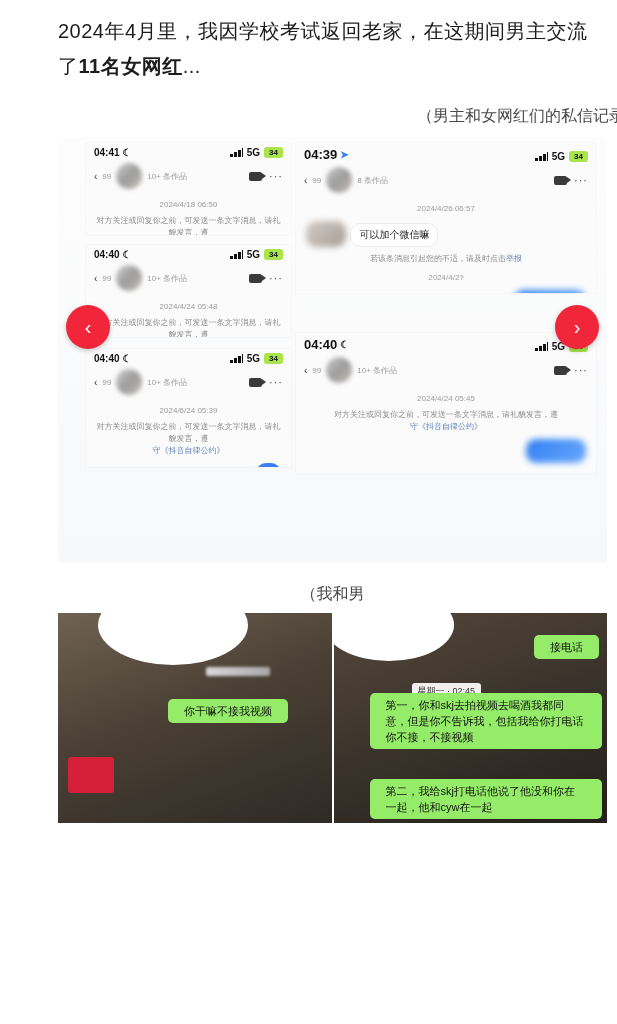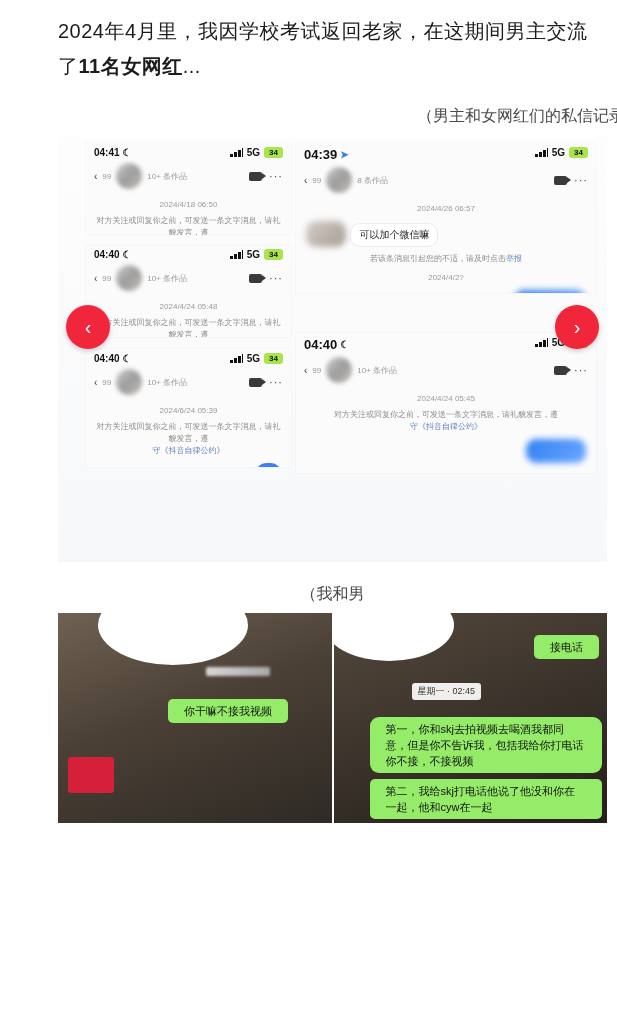--- a/index.html
+++ b/index.html
@@ -58,21 +58,21 @@
   }
   
   .shot {
     position: absolute;
     background: #fbfbfc;
     box-shadow: 0 0 0 1px rgba(0,0,0,0.02);
     overflow: hidden;
   }
   .shot .statusbar {
     display: flex;
-    align-items: flex-start;
+    align-items: flex-end;
     justify-content: space-between;
     padding: 4px 8px 2px 8px;
     font-size: 10px;
     color: #111;
     font-weight: bold;
   }
   .shot .sb-left { display:flex; align-items:center; gap:3px;}
   .shot .sb-right { display:flex; align-items:center; gap:4px;}
   .bars {
     display:inline-block;
@@ -463,19 +463,19 @@
       <div class="white-scribble" style="left:40px;top:-28px;width:150px;height:80px;"></div>
       <div class="nick-blur" style="left:148px;top:54px;width:64px;"></div>
       <div class="gbub" style="left:110px;top:86px;max-width:115px;">你干嘛不接我视频</div>
       <div class="red-card"></div>
 
     </div>
     <div class="photo ph-right">
       <div class="white-scribble" style="left:-10px;top:-24px;width:130px;height:72px;"></div>
       <div class="gbub" style="right:8px;top:22px;">接电话</div>
       <div class="ph-day" style="left:78px;top:70px;">星期一 · 02:45</div>
-      <div class="gbub" style="left:36px;top:104px;width:200px;border-radius:9px;">第一，你和skj去拍视频去喝酒我都同意，但是你不告诉我，包括我给你打电话你不接，不接视频</div>
+      <div class="gbub" style="left:36px;top:80px;width:200px;">第一，你和skj去拍视频去喝酒我都同意，但是你不告诉我，包括我给你打电话你不接，不接视频</div>
       <div class="gbub" style="left:36px;top:166px;width:200px;">第二，我给skj打电话他说了他没和你在一起，他和cyw在一起</div>
     </div>
   </div>
 
   <div class="scrollbar"></div>
 </div>
 
 </body></html>

